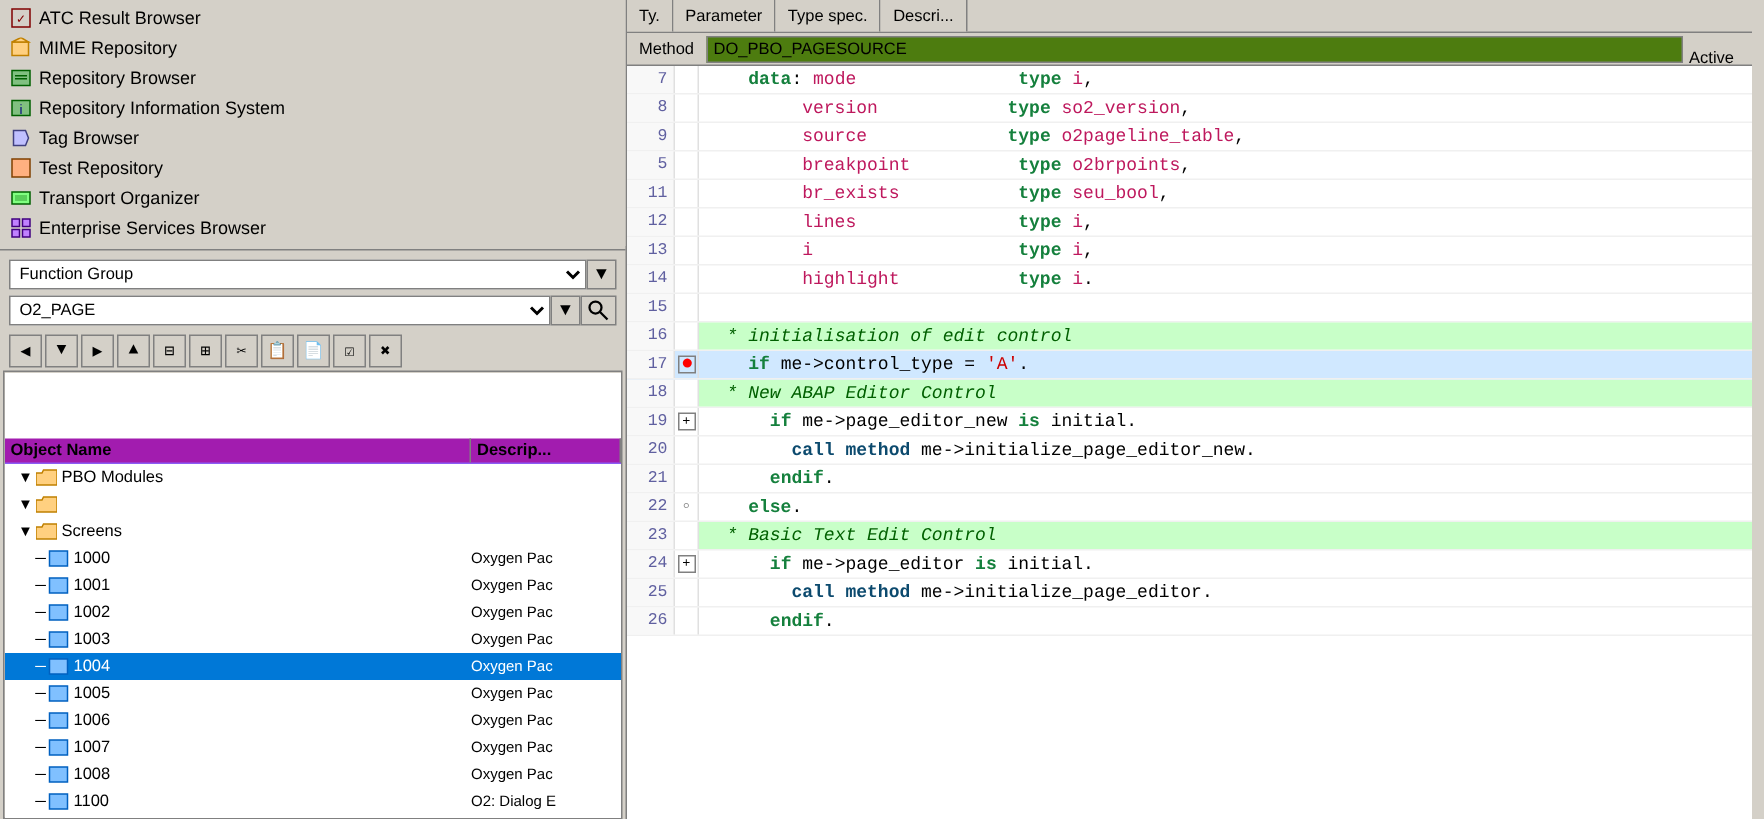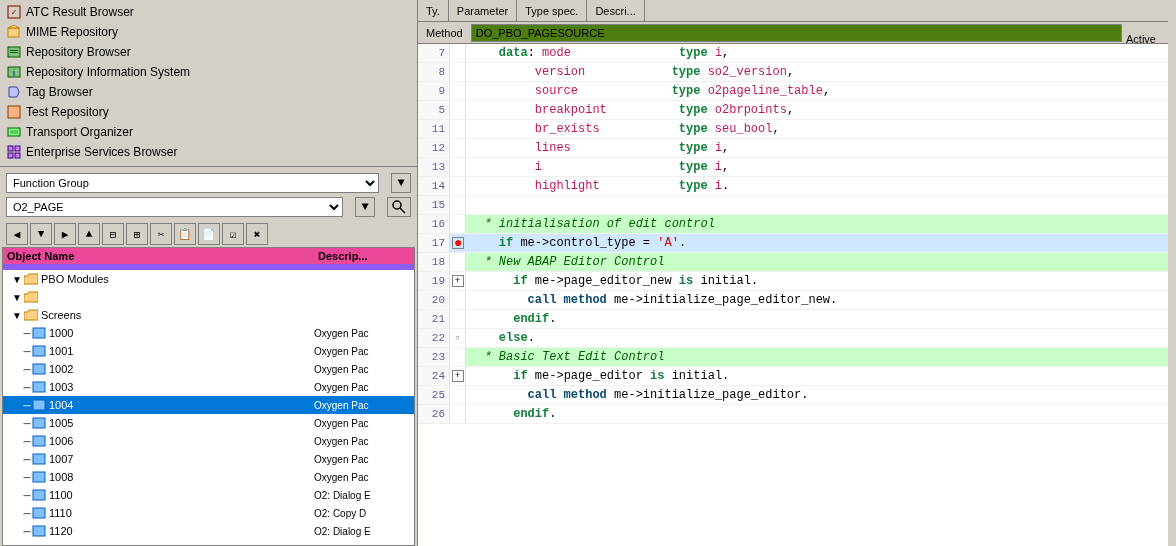--- a/index.html
+++ b/index.html
@@ -45,21 +45,21 @@
     .filter-section {
       padding: 4px 6px;
       display: flex;
       flex-direction: column;
       gap: 4px;
     }
 
     .dropdown-row {
       display: flex;
       align-items: center;
-      gap: 12px;
+      gap: 0;
     }
 
     .dropdown-select {
       height: 20px;
       font-family: Arial, sans-serif;
       font-size: 11px;
       background: #fff;
       border: 1px solid #808080;
       padding: 0 2px;
     }
@@ -88,25 +88,26 @@
       flex: 1;
       background: #fff;
       border: 1px solid #808080;
       margin: 0 2px;
       overflow-y: auto;
       position: relative;
     }
 
     .tree-header {
       display: flex;
-      background: #ec4899;
-      border-bottom: 6px solid #8b5cf6;
+      background: #a21caf;
+      border-bottom: 1px solid #8b5cf6;
       font-family: Arial, sans-serif;
       font-size: 11px;
       font-weight: bold;
+      margin-top: 44px;
     }
 
     .tree-header-cell {
       padding: 2px 4px;
       border-right: 1px solid #808080;
     }
 
     .tree-header-cell:first-child { flex: 1; }
     .tree-header-cell:last-child { width: 100px; }
 

